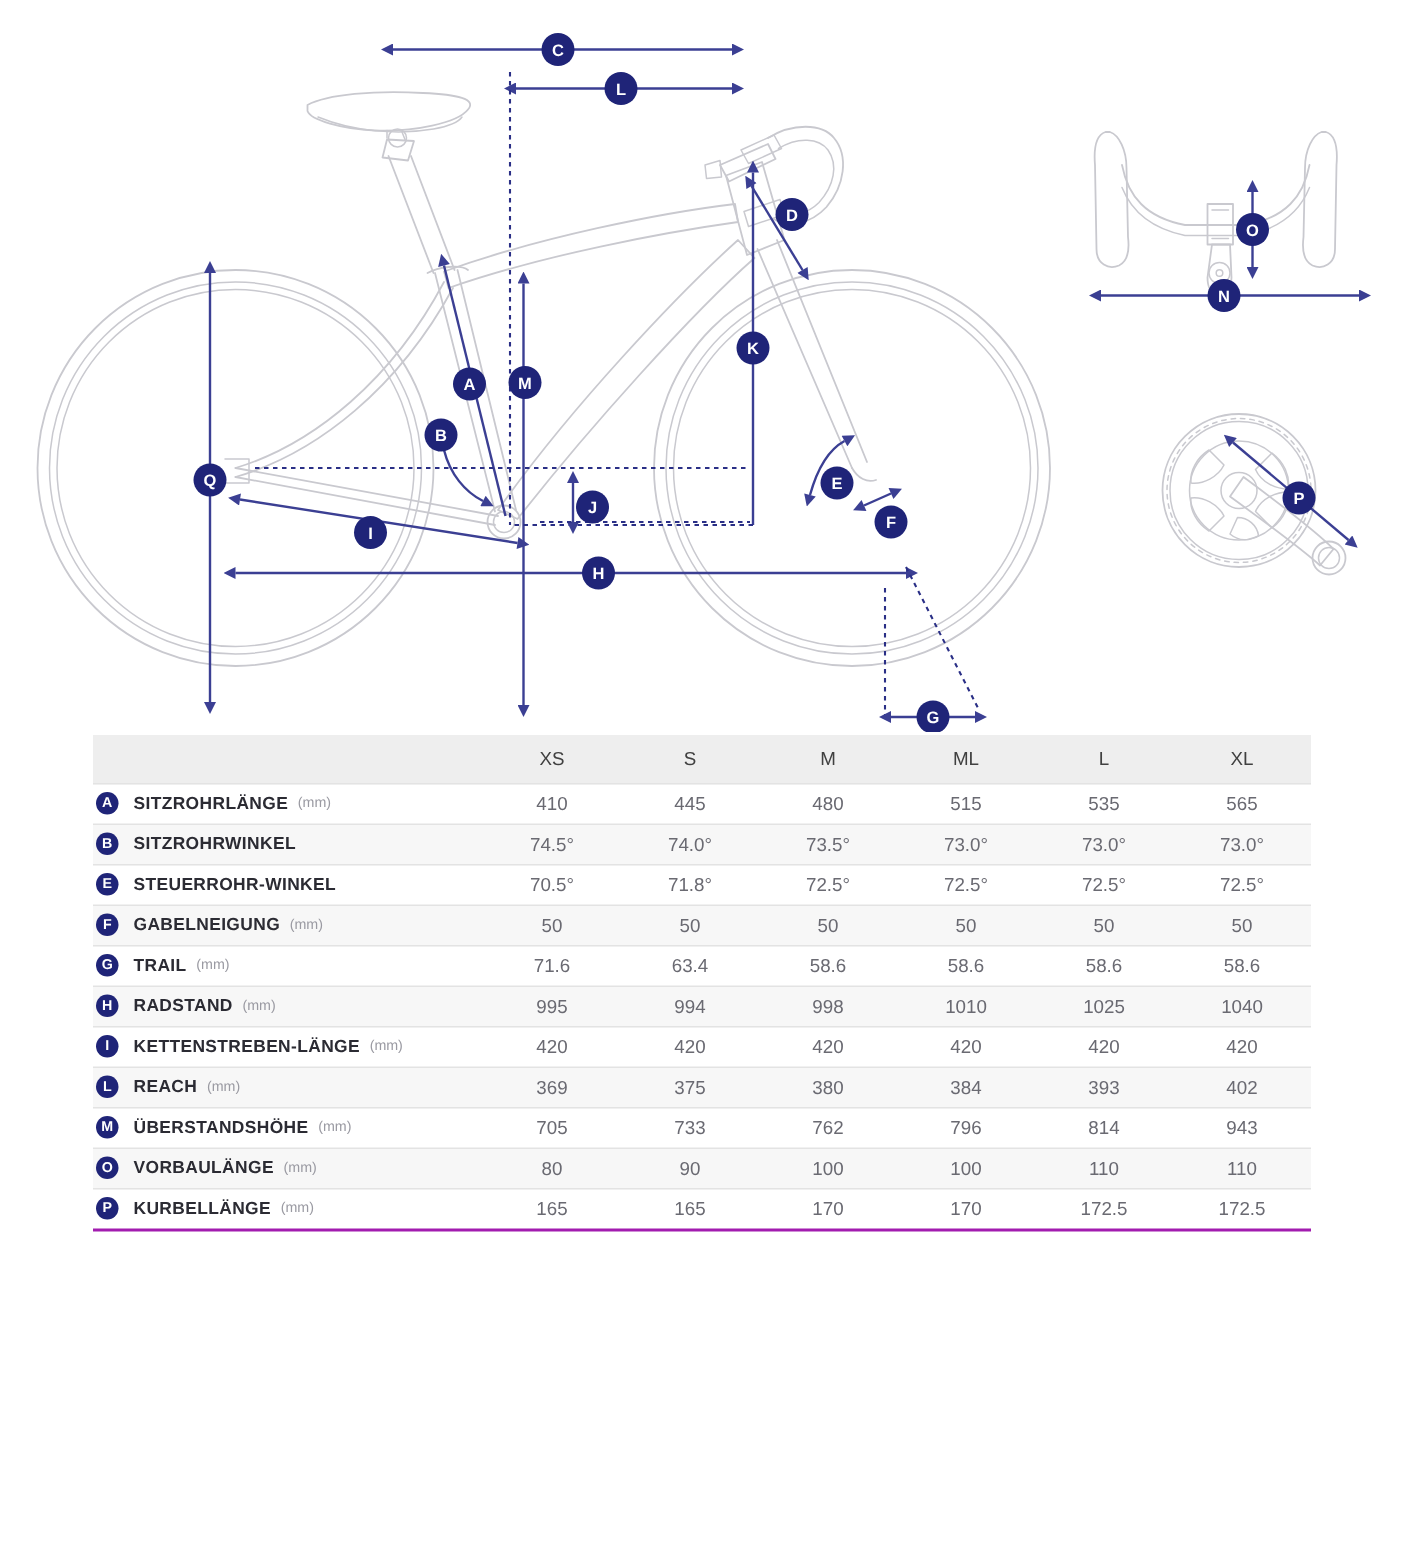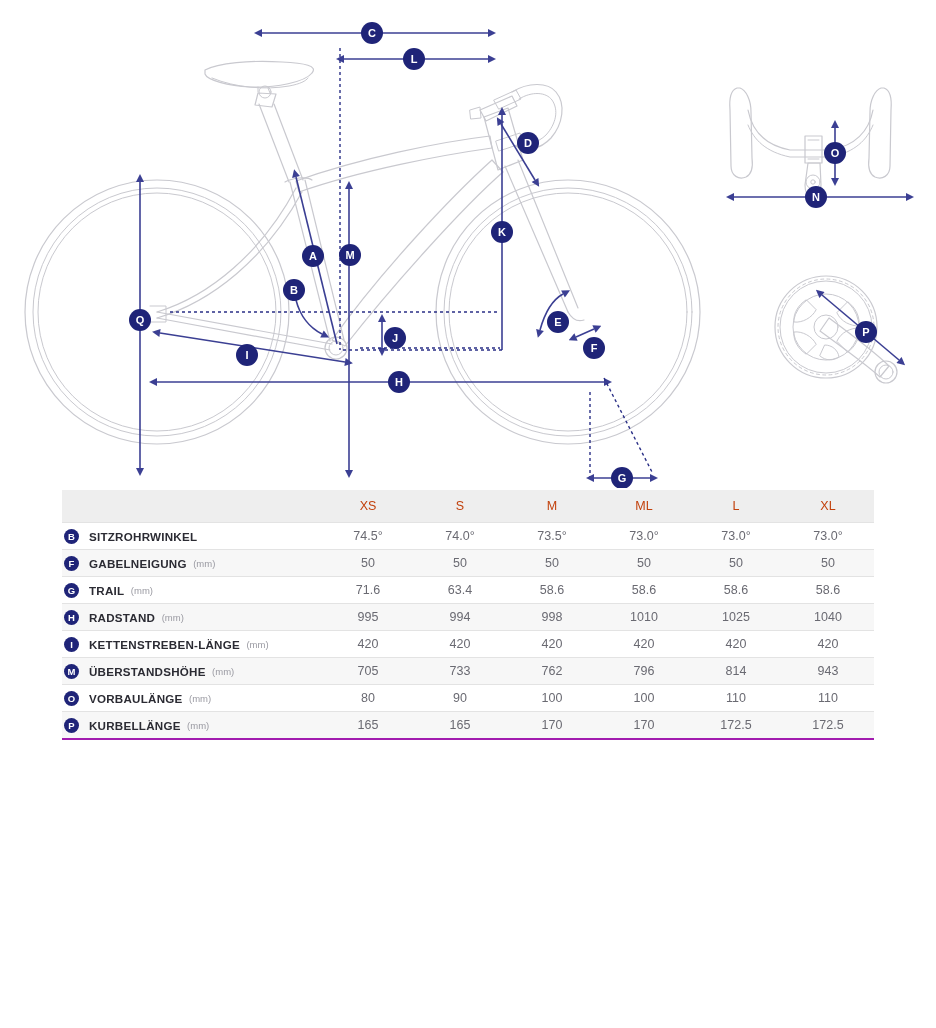--- a/index.html
+++ b/index.html
@@ -21,21 +21,21 @@
   #geo-table{
     position:absolute;left:62px;top:490px;
     width:812px;
   }
   table{border-collapse:collapse;width:812px;table-layout:fixed;}
   thead th{
     background:#eeeeee;
     height:30px;
     font-weight:normal;
     font-size:12.5px;
-    color:#c2410c;
+    color:#404040;
     text-align:center;
     border:none;
   }
   thead th.lbl{text-align:left;}
   tbody tr{height:27px;}
   tbody tr:nth-child(odd){background:#ffffff;}
   tbody tr:nth-child(even){background:#f7f7f7;}
   tbody tr{border-top:1px solid #e3e3e3;}
   tbody tr:last-child{border-bottom:2px solid #a21caf;}
   td{border:none;padding:0;}
@@ -347,29 +347,47 @@
           <th>XS</th>
           <th>S</th>
           <th>M</th>
           <th>ML</th>
           <th>L</th>
           <th>XL</th>
         </tr>
       </thead>
       <tbody id="tbody">
           <tr>
+            <td class="lbl"><span class="badge">A</span><span class="lbl-text">SITZROHRLÄNGE</span> <span class="unit">(mm)</span></td>
+            <td class="val">410</td>
+            <td class="val">445</td>
+            <td class="val">480</td>
+            <td class="val">515</td>
+            <td class="val">535</td>
+            <td class="val">565</td>
+          </tr>
+          <tr>
             <td class="lbl"><span class="badge">B</span><span class="lbl-text">SITZROHRWINKEL</span></td>
             <td class="val">74.5°</td>
             <td class="val">74.0°</td>
             <td class="val">73.5°</td>
             <td class="val">73.0°</td>
             <td class="val">73.0°</td>
             <td class="val">73.0°</td>
           </tr>
           <tr>
+            <td class="lbl"><span class="badge">E</span><span class="lbl-text">STEUERROHR-WINKEL</span></td>
+            <td class="val">70.5°</td>
+            <td class="val">71.8°</td>
+            <td class="val">72.5°</td>
+            <td class="val">72.5°</td>
+            <td class="val">72.5°</td>
+            <td class="val">72.5°</td>
+          </tr>
+          <tr>
             <td class="lbl"><span class="badge">F</span><span class="lbl-text">GABELNEIGUNG</span> <span class="unit">(mm)</span></td>
             <td class="val">50</td>
             <td class="val">50</td>
             <td class="val">50</td>
             <td class="val">50</td>
             <td class="val">50</td>
             <td class="val">50</td>
           </tr>
           <tr>
             <td class="lbl"><span class="badge">G</span><span class="lbl-text">TRAIL</span> <span class="unit">(mm)</span></td>
@@ -392,20 +410,29 @@
           <tr>
             <td class="lbl"><span class="badge">I</span><span class="lbl-text">KETTENSTREBEN-LÄNGE</span> <span class="unit">(mm)</span></td>
             <td class="val">420</td>
             <td class="val">420</td>
             <td class="val">420</td>
             <td class="val">420</td>
             <td class="val">420</td>
             <td class="val">420</td>
           </tr>
           <tr>
+            <td class="lbl"><span class="badge">L</span><span class="lbl-text">REACH</span> <span class="unit">(mm)</span></td>
+            <td class="val">369</td>
+            <td class="val">375</td>
+            <td class="val">380</td>
+            <td class="val">384</td>
+            <td class="val">393</td>
+            <td class="val">402</td>
+          </tr>
+          <tr>
             <td class="lbl"><span class="badge">M</span><span class="lbl-text">ÜBERSTANDSHÖHE</span> <span class="unit">(mm)</span></td>
             <td class="val">705</td>
             <td class="val">733</td>
             <td class="val">762</td>
             <td class="val">796</td>
             <td class="val">814</td>
             <td class="val">943</td>
           </tr>
           <tr>
             <td class="lbl"><span class="badge">O</span><span class="lbl-text">VORBAULÄNGE</span> <span class="unit">(mm)</span></td>

